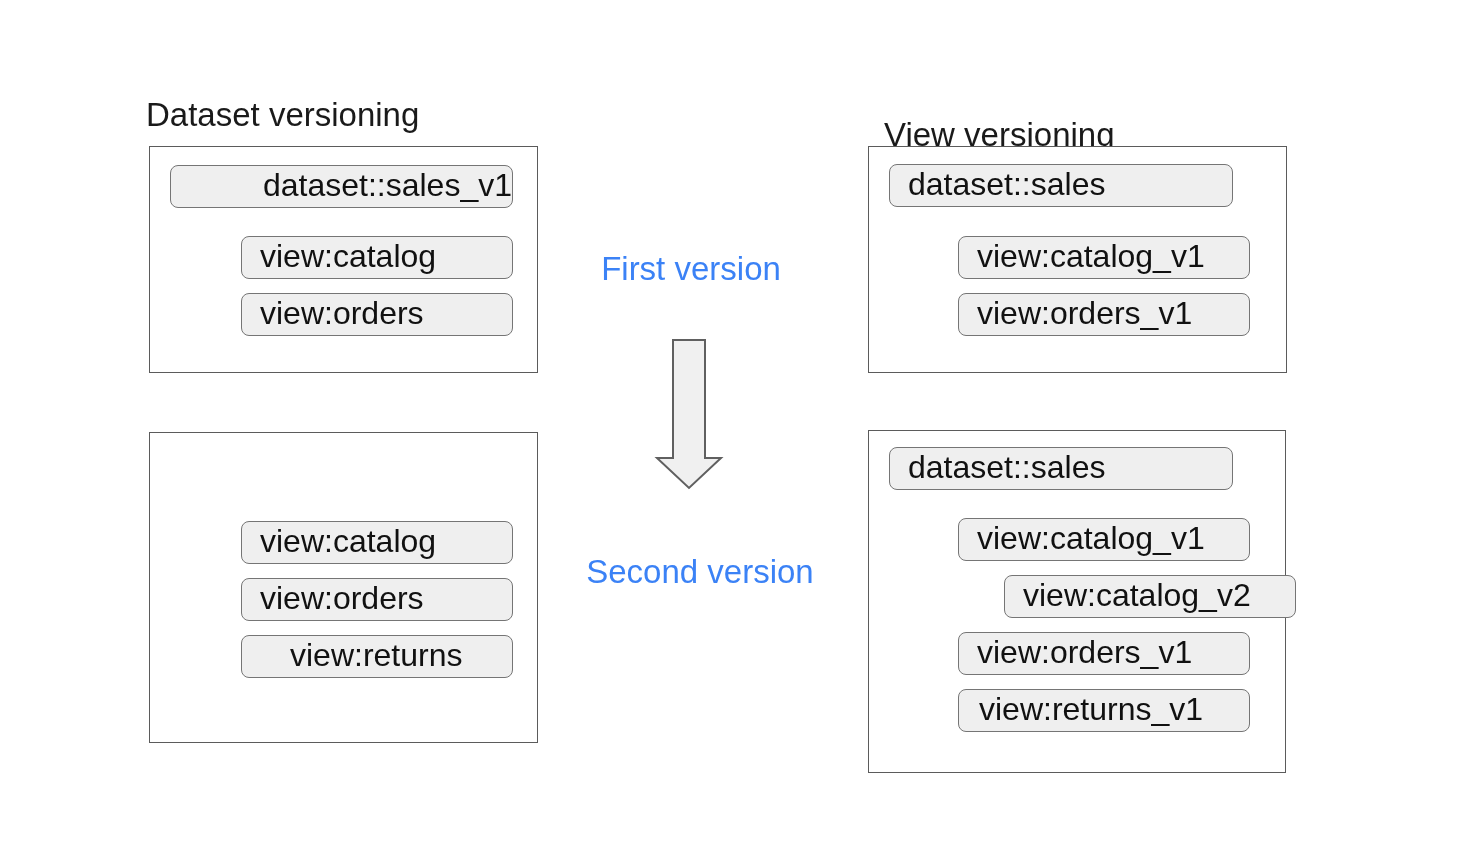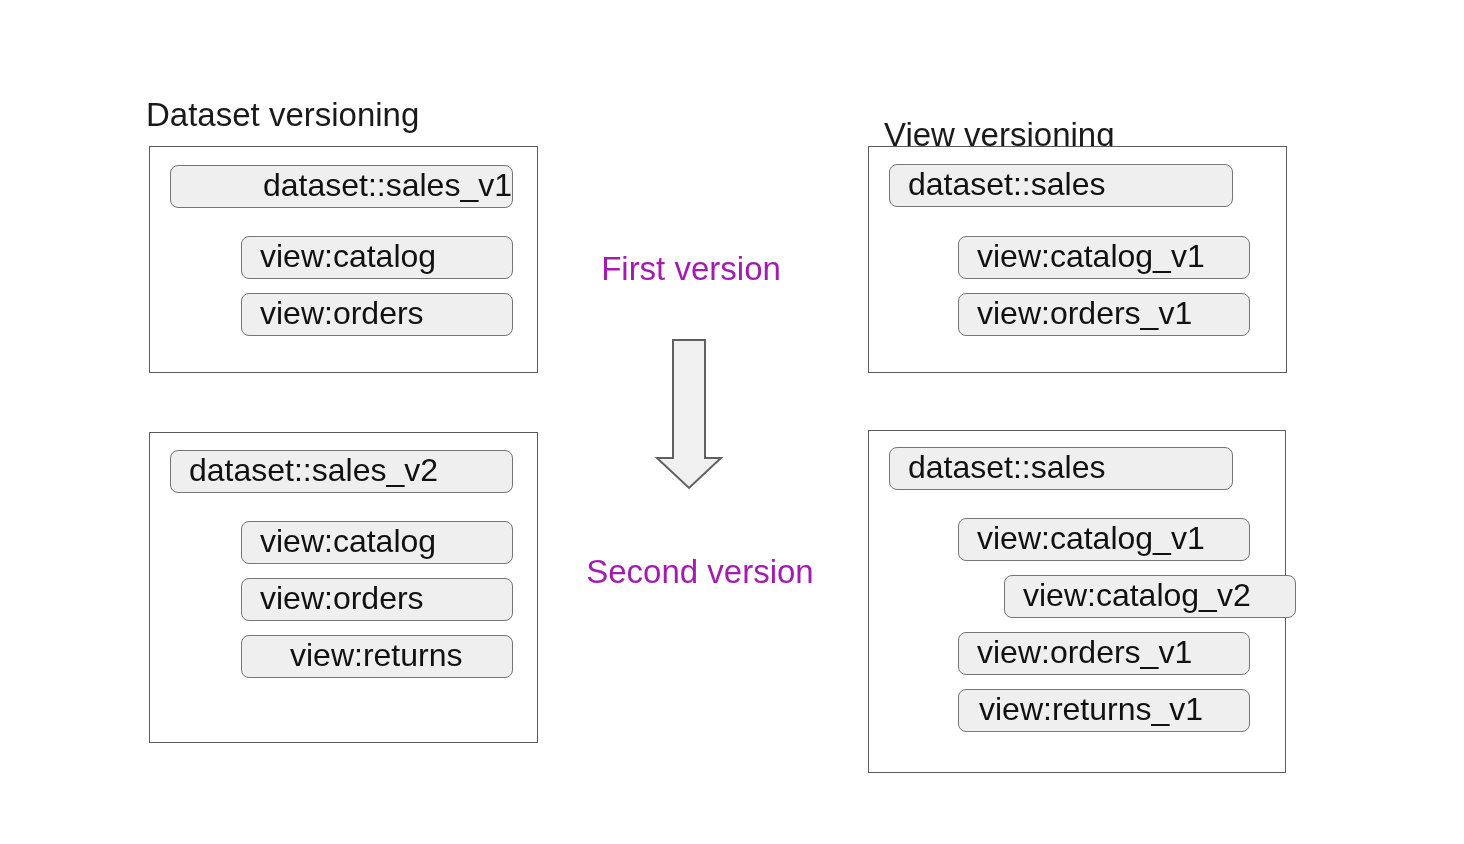--- a/index.html
+++ b/index.html
@@ -42,21 +42,21 @@
     white-space: nowrap;
     overflow: hidden;
     color: #111111;
   }
   .mid-label {
     position: absolute;
     font-size: 33px;
     line-height: 38px;
     text-align: center;
     white-space: nowrap;
-    color: #a21caf;
+    color: #3b82f6;
   }
   .arrow-svg {
     position: absolute;
     left: 654px;
     top: 337px;
     width: 70px;
     height: 154px;
   }
 </style>
 </head>
@@ -83,21 +83,20 @@
   <div class="mid-label" style="left:561px; top:250px; width:260px;">First version</div>
 
   <svg class="arrow-svg" viewBox="0 0 70 154" xmlns="http://www.w3.org/2000/svg">
     <polygon points="19,3 51,3 51,121 67,121 35,151 3,121 19,121" fill="#f0f0f0" stroke="#606060" stroke-width="2" stroke-linejoin="miter"></polygon>
   </svg>
 
   <div class="mid-label" style="left:570px; top:553px; width:260px;">Second version</div>
 
   <div class="group-box" style="left:149px; top:432px; width:389px; height:311px;">
   </div>
-  <div class="pill" style="left:170px; top:450px; width:343px;">dataset::sales_v2</div>
   <div class="pill" style="left:241px; top:521px; width:272px;">view:catalog</div>
   <div class="pill" style="left:241px; top:578px; width:272px;">view:orders</div>
   <div class="pill" style="left:241px; top:635px; width:272px;padding-left:48px;">view:returns</div>
 
   <div class="group-box" style="left:868px; top:430px; width:418px; height:343px;">
   </div>
   <div class="pill" style="left:889px; top:447px; width:344px;">dataset::sales</div>
   <div class="pill" style="left:958px; top:518px; width:292px;">view:catalog_v1</div>
   <div class="pill" style="left:1004px; top:575px; width:292px;">view:catalog_v2</div>
   <div class="pill" style="left:958px; top:632px; width:292px;">view:orders_v1</div>

